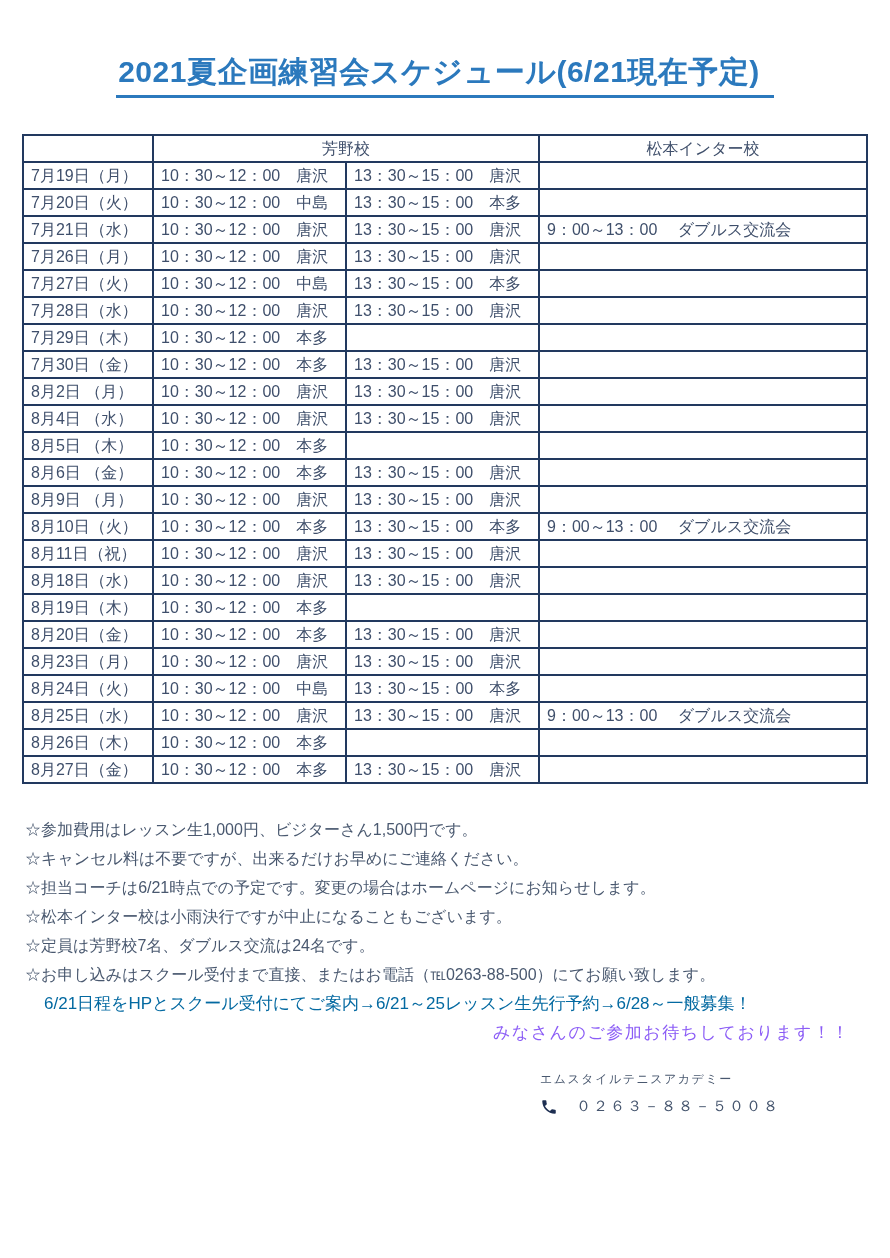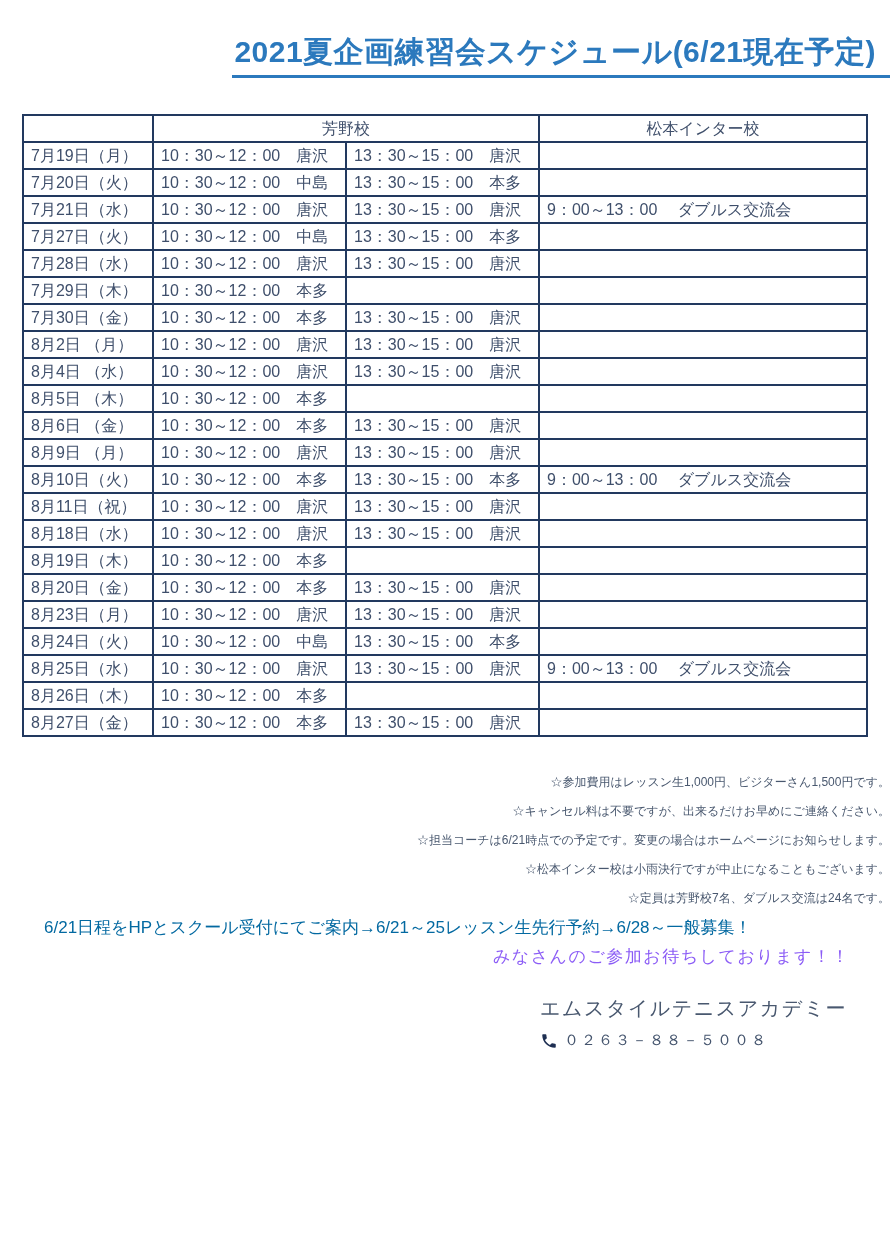--- a/index.html
+++ b/index.html
@@ -5,21 +5,21 @@
   * { box-sizing: border-box; }
   html, body { margin: 0; padding: 0; background: #ffffff; }
   body {
     width: 890px; height: 1258px;
     font-family: "Liberation Sans", sans-serif;
     color: #44546A;
   }
   .page { position: relative; width: 890px; height: 1258px; background: #ffffff; overflow: hidden; }
 
   
-  .title-wrap { margin: 32px 0 0; text-align: right; }
+  .title-wrap { margin: 52px 0 0; text-align: center; }
   .title-text {
     display: inline-block;
     font-size: 30px; font-weight: bold;
     color: #2B79BD;
     border-bottom: 3px solid #2B79BD;
     padding: 0 14px 2px 2px;
     letter-spacing: 0.5px;
     white-space: nowrap;
   }
 
@@ -40,45 +40,45 @@
     white-space: nowrap; overflow: hidden;
     padding: 0 0 0 7px;
   }
   table.schedule th {
     font-weight: 400; text-align: center; padding: 0; height: 24px;
   }
 
   
   .notes { margin: 31px 0 0 25px; }
   .note-line {
-    font-size: 12px; line-height: 29px; height: 29px;
-    color: #49586F; white-space: nowrap; text-align: right;
+    font-size: 16px; line-height: 29px; height: 29px;
+    color: #49586F; white-space: nowrap;
   }
   .announcement {
     margin: 0 0 0 44px;
     font-size: 17px; line-height: 29px;
     color: #0369a1; white-space: nowrap;
   }
   .closing {
     margin: 0 40px 0 0;
     text-align: right;
     font-size: 17px; line-height: 29px;
     color: #8b5cf6; letter-spacing: 1.5px; white-space: nowrap;
   }
 
   
   .footer { margin: 24px 0 0 540px; }
   .academy {
-    font-size: 20px; color: #49586F; letter-spacing: 1.5px; white-space: nowrap;
+    font-size: 12px; color: #49586F; letter-spacing: 1.5px; white-space: nowrap;
   }
   .phone-row { margin-top: 9px; display: flex; align-items: center; }
   .phone-icon { display: inline-flex; width: 18px; height: 18px; margin-right: 6px; }
   .phone-icon svg { width: 18px; height: 18px; fill: #1E2F52; }
   .phone-number {
-    font-size: 15px; color: #45556E; letter-spacing: 2px; white-space: nowrap;
+    font-size: 15px; color: #45556E; letter-spacing: 2px; white-space: nowrap; margin-left: 12px;
   }
 </style>
 </head>
 <body>
 
 <div class="page">
 
   <div class="title-wrap">
     <span class="title-text">2021夏企画練習会スケジュール(6/21現在予定)</span>
   </div>
@@ -110,20 +110,26 @@
           <td>13：30～15：00　本多</td>
           <td></td>
         </tr>
         <tr>
           <td>7月21日（水）</td>
           <td>10：30～12：00　唐沢</td>
           <td>13：30～15：00　唐沢</td>
           <td>9：00～13：00　 ダブルス交流会</td>
         </tr>
         <tr>
+          <td>7月26日（月）</td>
+          <td>10：30～12：00　唐沢</td>
+          <td>13：30～15：00　唐沢</td>
+          <td></td>
+        </tr>
+        <tr>
           <td>7月27日（火）</td>
           <td>10：30～12：00　中島</td>
           <td>13：30～15：00　本多</td>
           <td></td>
         </tr>
         <tr>
           <td>7月28日（水）</td>
           <td>10：30～12：00　唐沢</td>
           <td>13：30～15：00　唐沢</td>
           <td></td>
@@ -232,20 +238,21 @@
         </tr>
       </tbody>
   </table>
 
   <div class="notes" id="notes-list">
       <div class="note-line">☆参加費用はレッスン生1,000円、ビジターさん1,500円です。</div>
       <div class="note-line">☆キャンセル料は不要ですが、出来るだけお早めにご連絡ください。</div>
       <div class="note-line">☆担当コーチは6/21時点での予定です。変更の場合はホームページにお知らせします。</div>
       <div class="note-line">☆松本インター校は小雨決行ですが中止になることもございます。</div>
       <div class="note-line">☆定員は芳野校7名、ダブルス交流は24名です。</div>
+      <div class="note-line">☆お申し込みはスクール受付まで直接、またはお電話（℡0263-88-500）にてお願い致します。</div>
     </div>
 
   <div class="announcement">6/21日程をHPとスクール受付にてご案内→6/21～25レッスン生先行予約→6/28～一般募集！</div>
   <div class="closing">みなさんのご参加お待ちしております！！</div>
 
   <div class="footer">
     <div class="academy">エムスタイルテニスアカデミー</div>
     <div class="phone-row">
       <span class="phone-icon">
         <svg viewBox="0 0 24 24" xmlns="http://www.w3.org/2000/svg">

